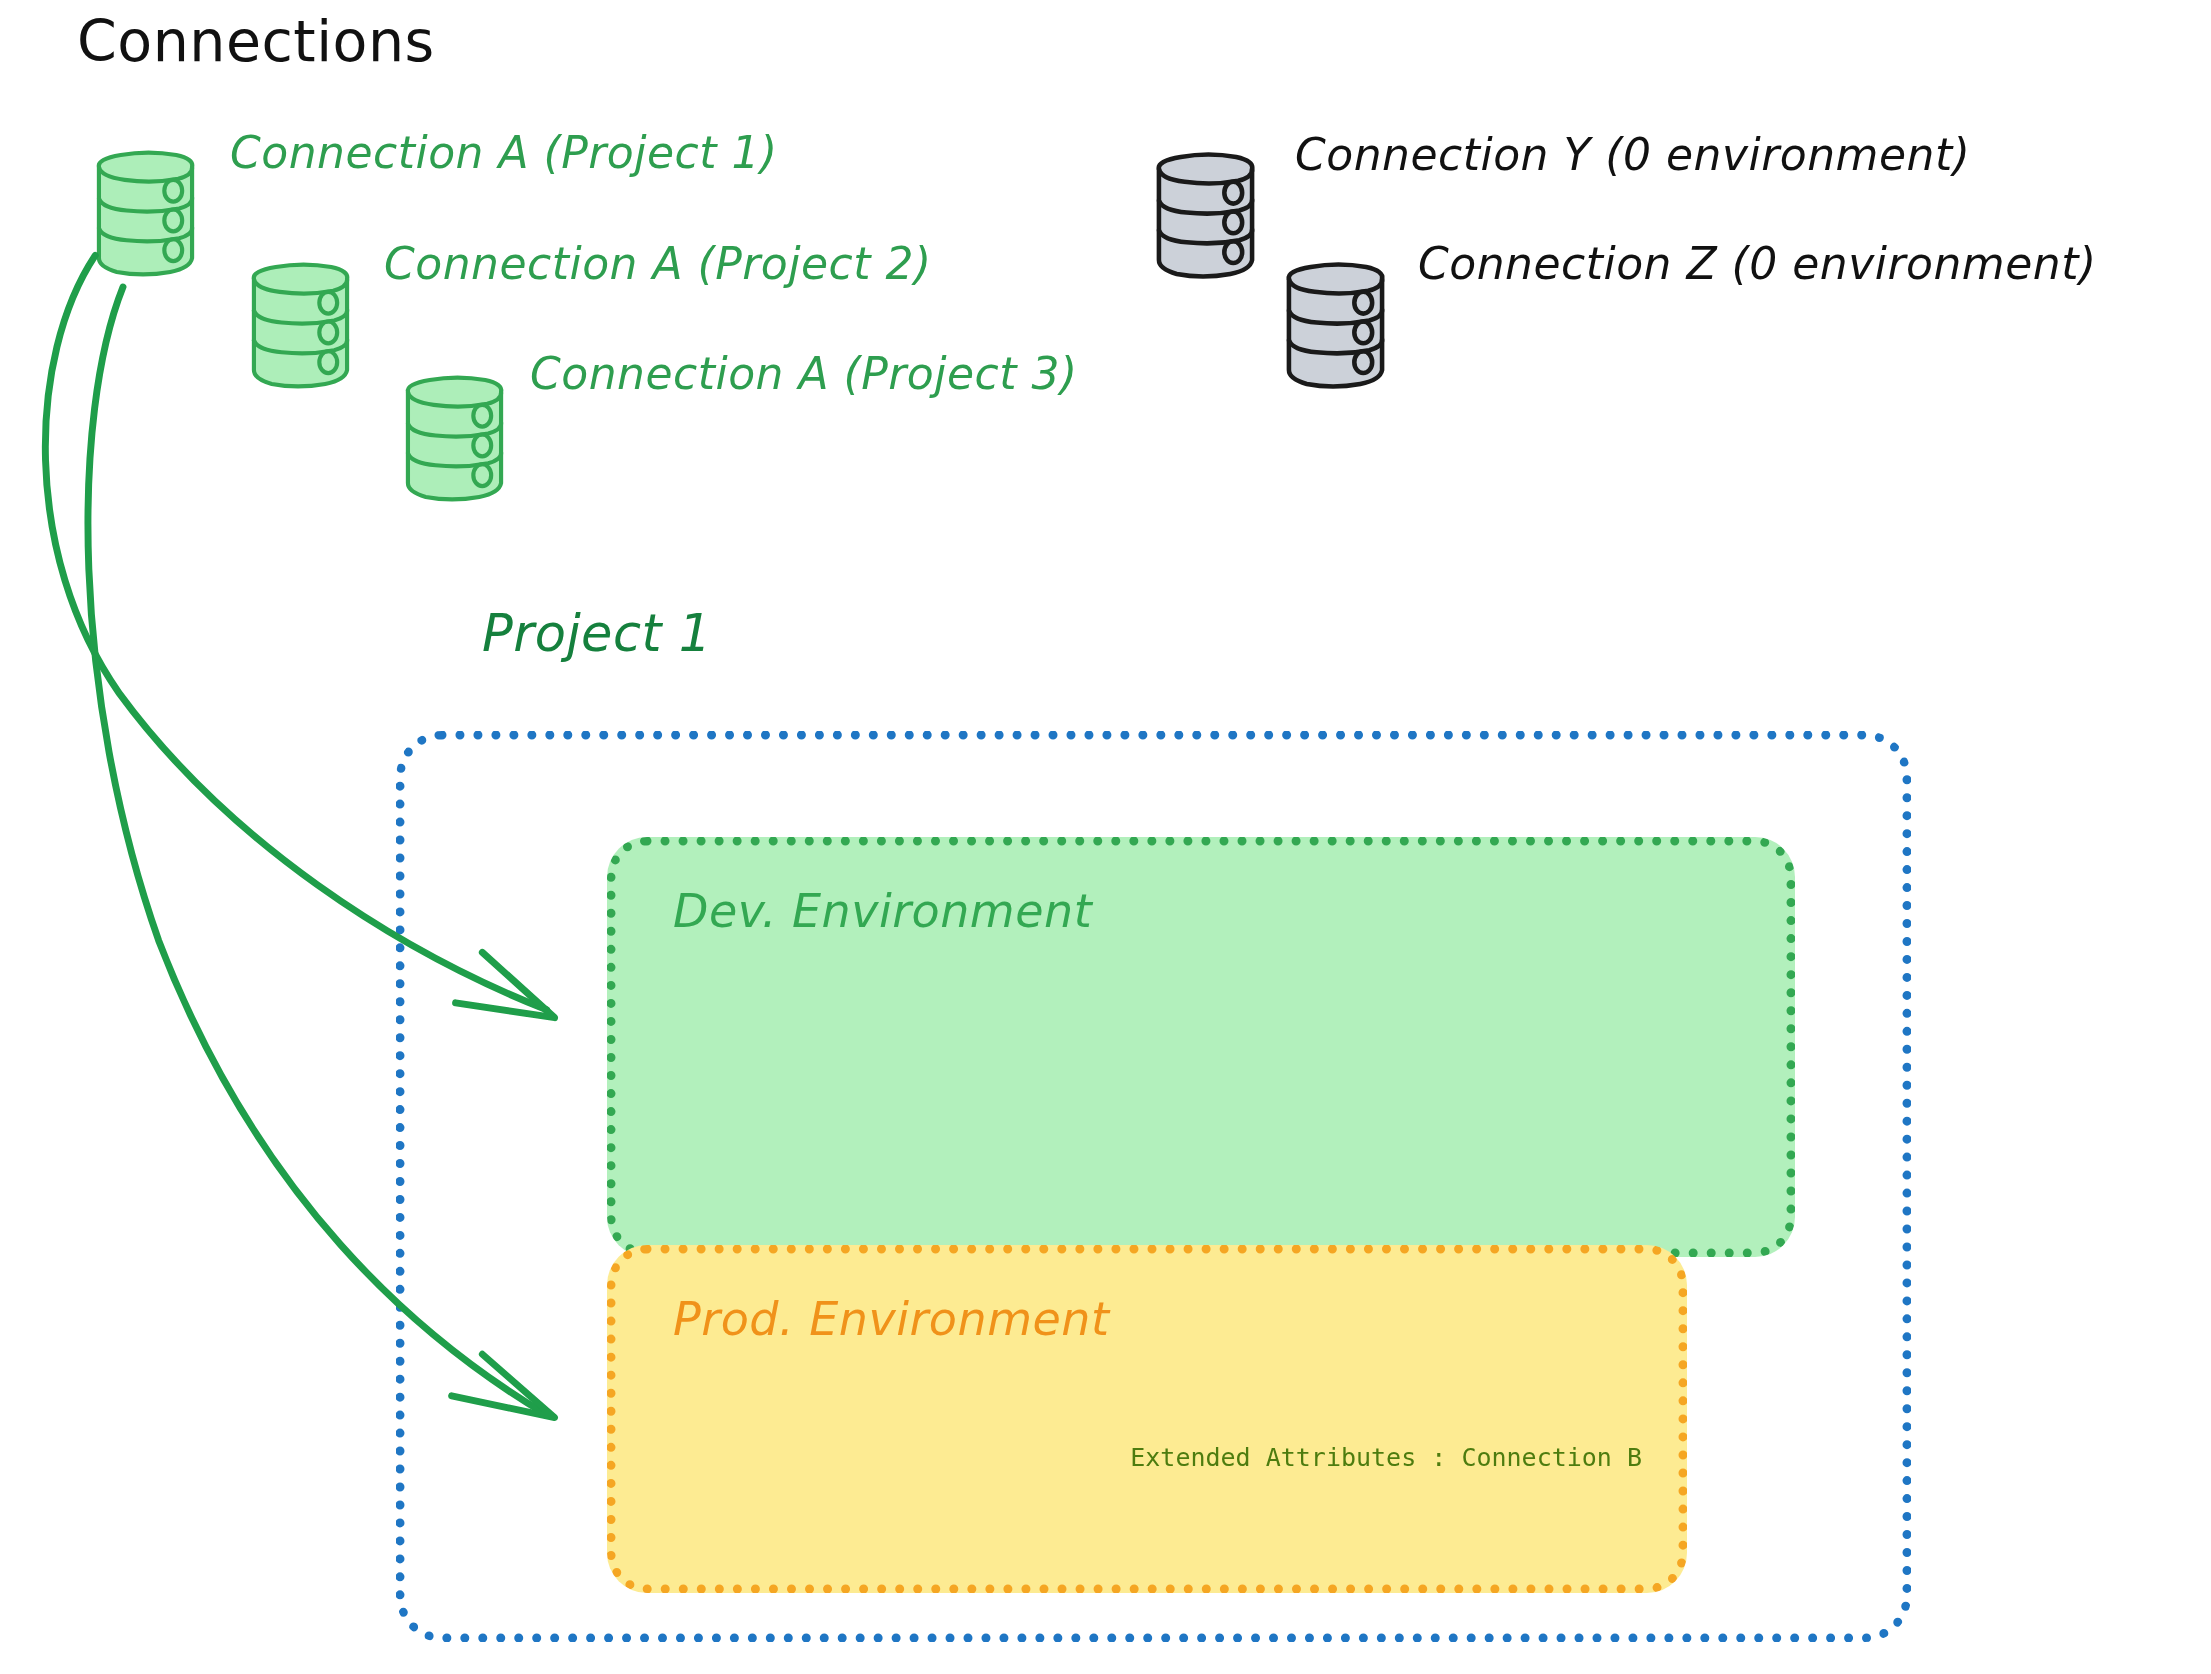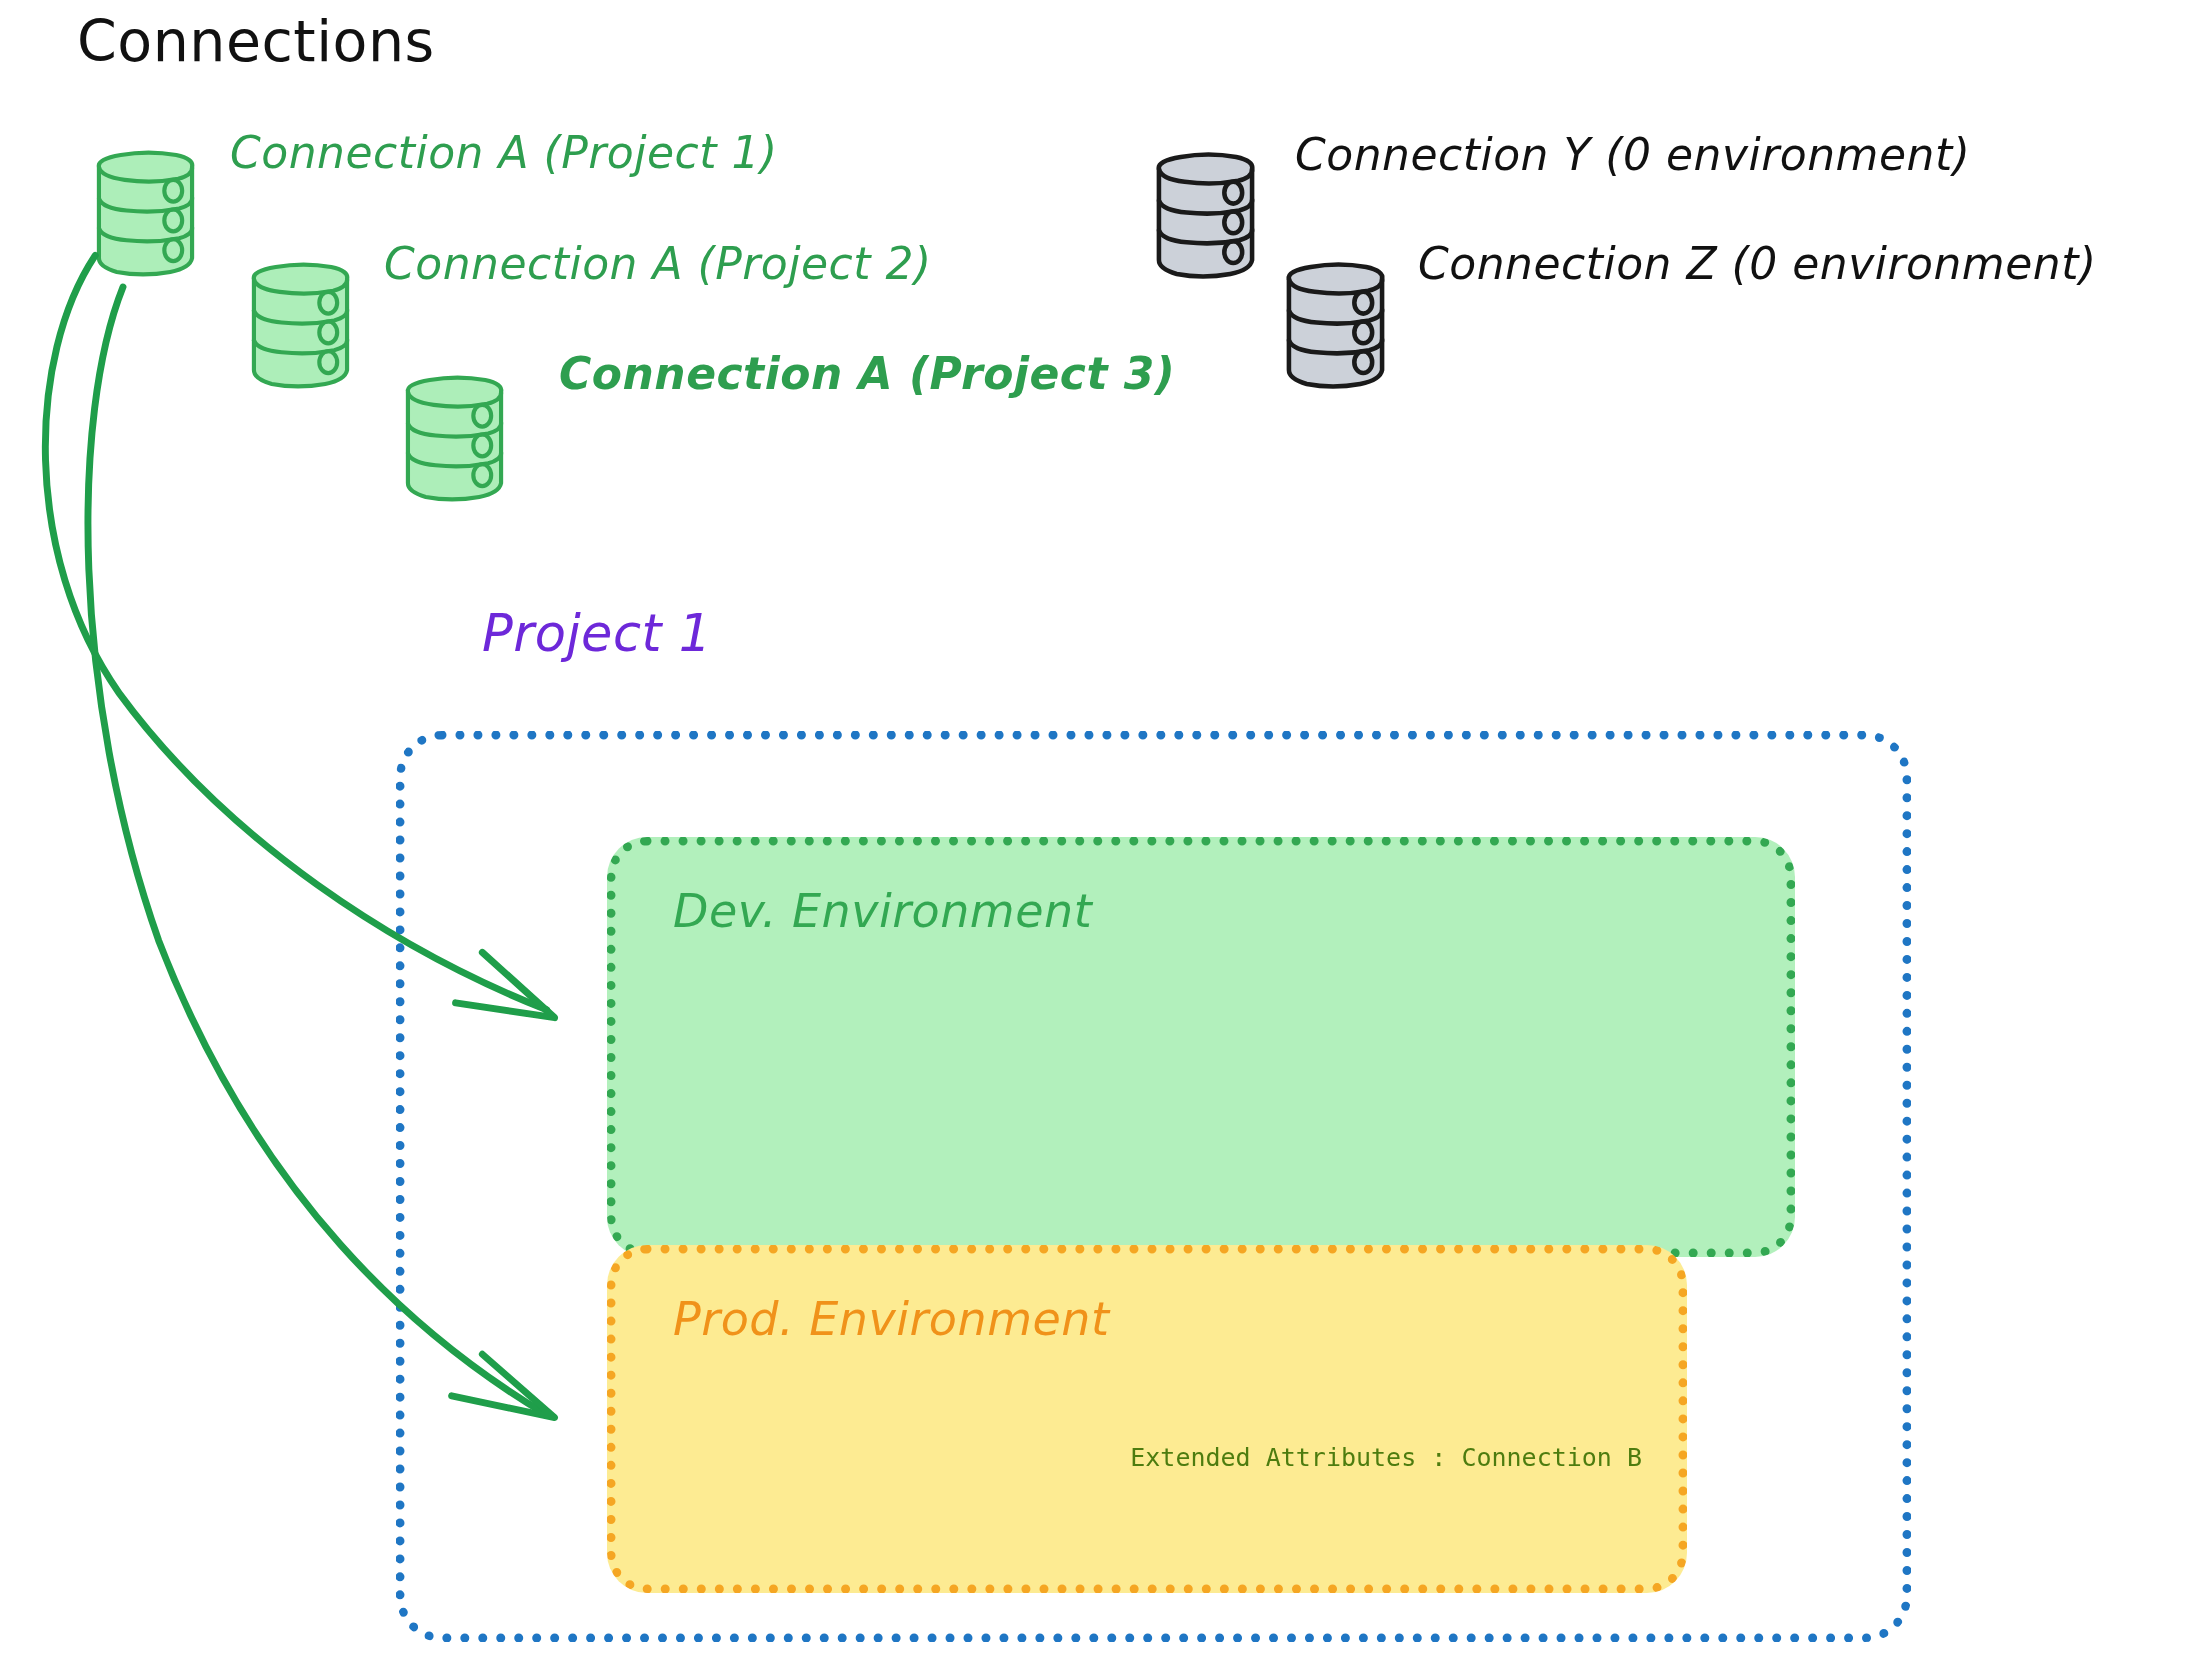--- a/index.html
+++ b/index.html
@@ -14,21 +14,21 @@
   .mono{font-family:"DejaVu Sans Mono",monospace;white-space:pre;}
 
   #title{position:absolute;left:77px;top:8px;font-size:57px;color:#111111;
          }
 
   .conn-label{position:absolute;font-size:44px;font-style:italic;white-space:nowrap;}
   .conn-green{color:#2E9E4F;}
   .conn-black{color:#111111;}
 
   #project-title{position:absolute;left:482px;top:604px;font-size:51px;
-                 color:#6d28d9;font-style:italic;white-space:nowrap;}
+                 color:#15803d;font-style:italic;white-space:nowrap;}
 
   
   #project-box{position:absolute;left:396px;top:731px;width:1515px;height:911px;
      border:9px dotted #1F76C4;border-radius:46px;box-sizing:border-box;background:transparent;}
 
   #dev-box{position:absolute;left:607px;top:837px;width:1188px;height:420px;
      border:9px dotted #33A852;border-radius:40px;box-sizing:border-box;
      background:#B2F0BC;}
 
   #prod-box{position:absolute;left:607px;top:1245px;width:1080px;height:348px;
@@ -88,21 +88,21 @@
         <path d="M8 20 Q6 12 30 8 Q58 3 86 8 Q104 12 102 20 L102 112 Q100 122 80 126 Q52 131 26 126 Q8 121 8 112 Z"></path>
         <path d="M8 20 Q10 30 34 33 Q62 37 88 32 Q103 28 102 20" fill="none"></path>
         <path d="M8 52 Q12 62 36 64 Q64 67 89 62 Q103 58 102 51" fill="none"></path>
         <path d="M8 82 Q12 92 36 94 Q64 97 89 92 Q103 88 102 81" fill="none"></path>
         <ellipse cx="83" cy="44" rx="9" ry="11" fill="none"></ellipse>
         <ellipse cx="83" cy="74" rx="9" ry="11" fill="none"></ellipse>
         <ellipse cx="83" cy="104" rx="9" ry="11" fill="none"></ellipse>
       </g>
     </svg>
   </div>
-  <div class="conn-label conn-green hand" style="left:559px;top:348px;font-weight:bold;">Connection A (Project 3)</div>
+  <div class="conn-label conn-green hand" style="left:530px;top:348px;">Connection A (Project 3)</div>
 
   <div class="dbwrap" style="left:1151px;top:149px;">
     <svg width="109" height="134" viewBox="0 0 110 135">
       <g fill="#CCD1D9" stroke="#1A1A1A" stroke-width="4.6" stroke-linecap="round" stroke-linejoin="round">
         <path d="M8 20 Q6 12 30 8 Q58 3 86 8 Q104 12 102 20 L102 112 Q100 122 80 126 Q52 131 26 126 Q8 121 8 112 Z"></path>
         <path d="M8 20 Q10 30 34 33 Q62 37 88 32 Q103 28 102 20" fill="none"></path>
         <path d="M8 52 Q12 62 36 64 Q64 67 89 62 Q103 58 102 51" fill="none"></path>
         <path d="M8 82 Q12 92 36 94 Q64 97 89 92 Q103 88 102 81" fill="none"></path>
         <ellipse cx="83" cy="44" rx="9" ry="11" fill="none"></ellipse>
         <ellipse cx="83" cy="74" rx="9" ry="11" fill="none"></ellipse>

